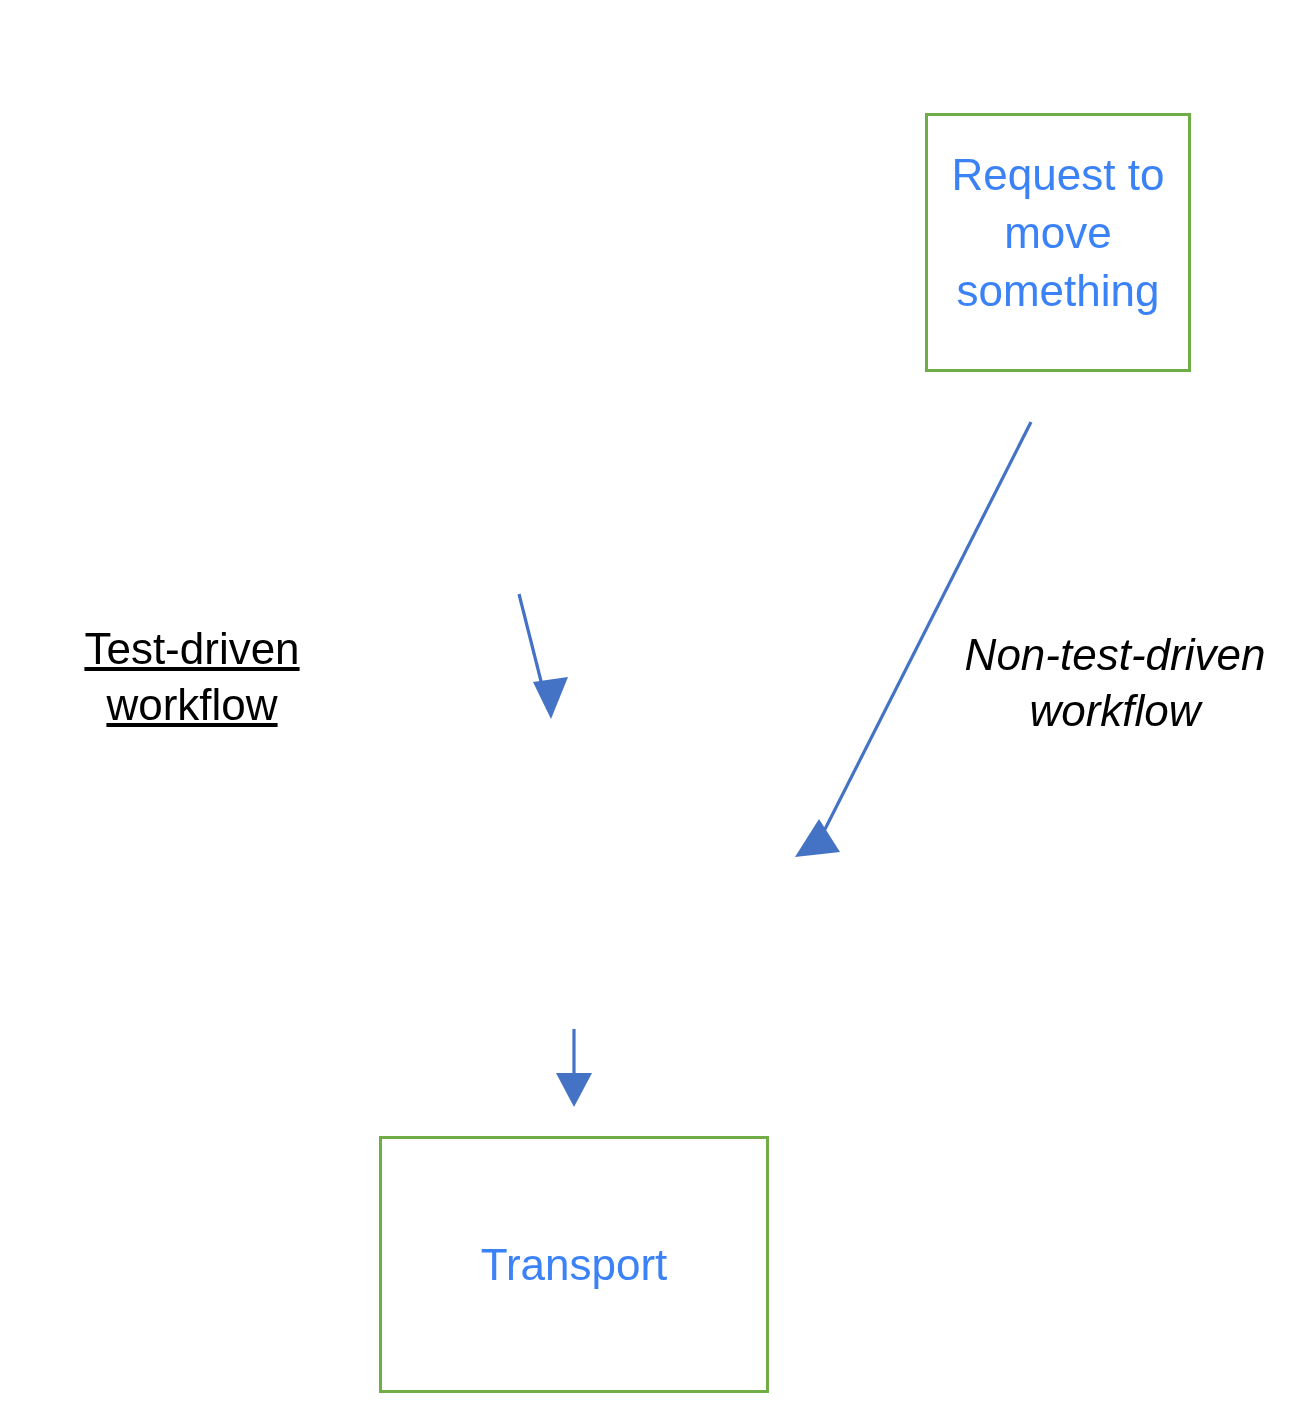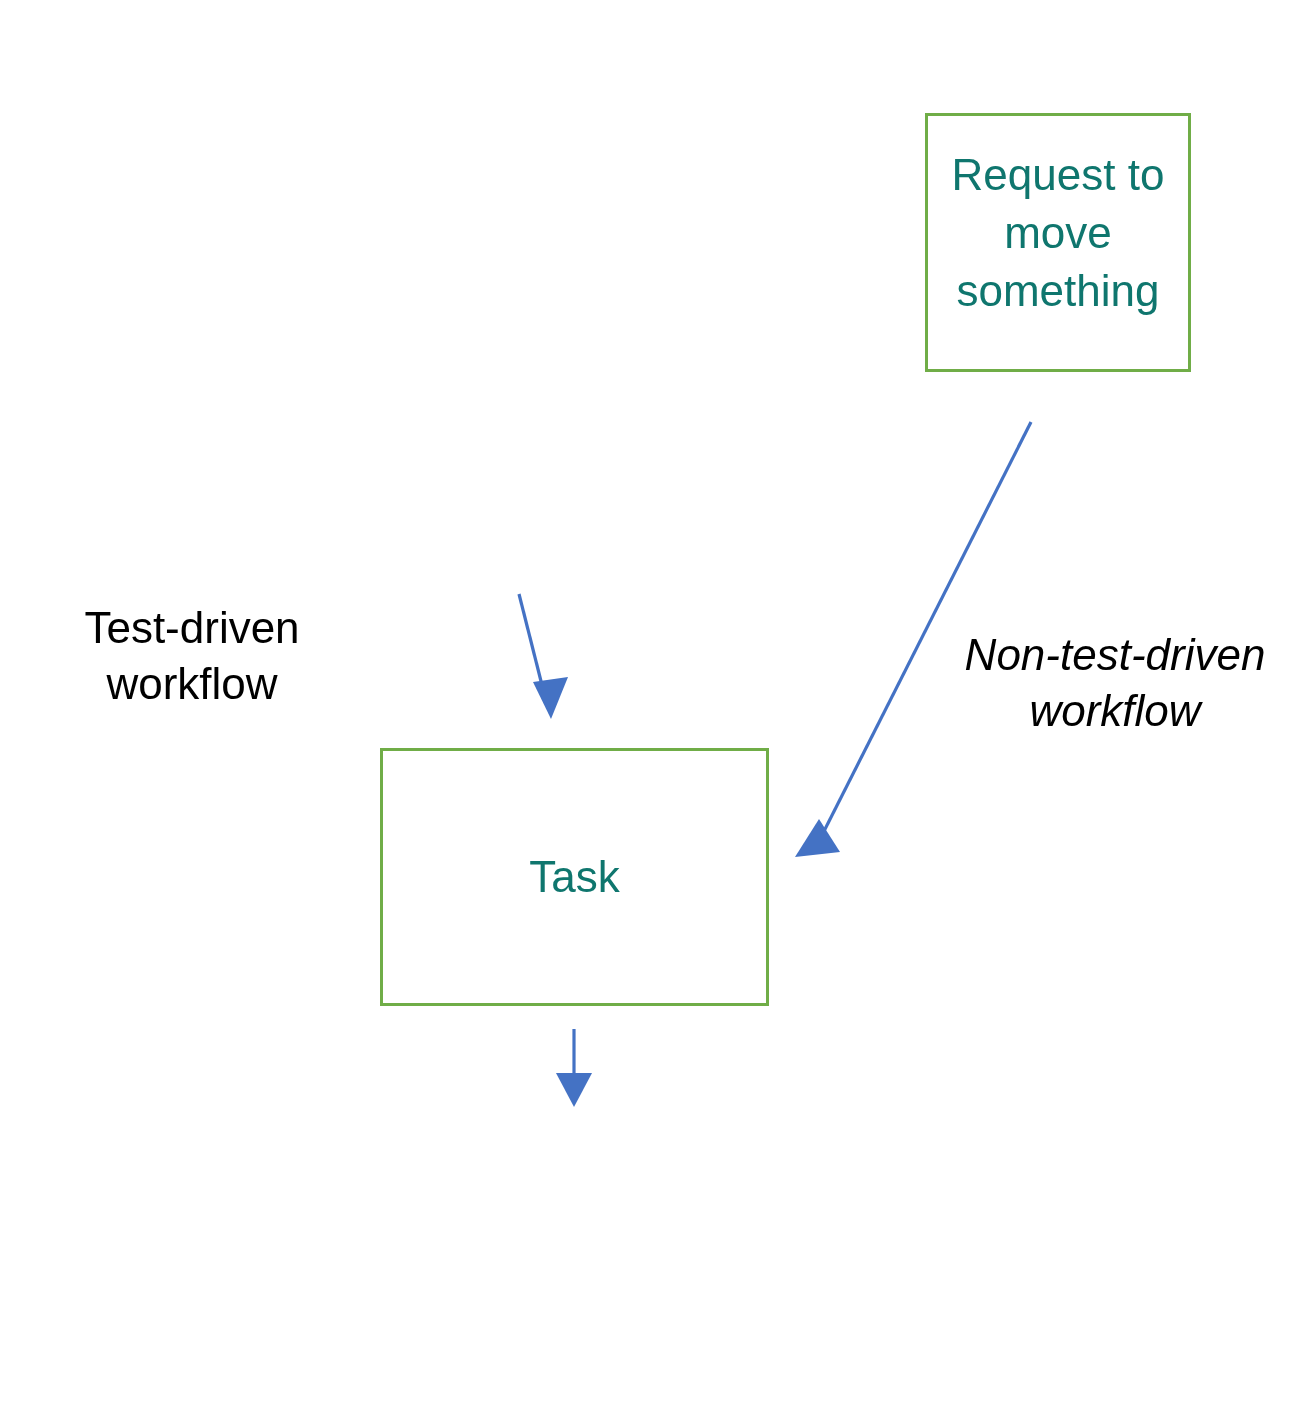--- a/index.html
+++ b/index.html
@@ -23,21 +23,21 @@
     background: #ffffff;
     border: 3px solid #70AD47;
     display: flex;
     align-items: center;
     justify-content: center;
   }
   .node-label {
     font-family: "Liberation Sans", sans-serif;
     font-size: 44px;
     line-height: 58px;
-    color: #0f766e;
+    color: #3b82f6;
     text-align: center;
     white-space: pre-line;
     padding: 0 6px;
   }
   
   #node-service-request { left: 283px; top: 313px;  width: 390px; height: 256px; }
   #node-request-move    { left: 925px; top: 113px;  width: 266px; height: 259px; }
   #node-task            { left: 380px; top: 748px;  width: 389px; height: 258px; }
   #node-transport       { left: 379px; top: 1136px; width: 390px; height: 257px; }
 
@@ -46,21 +46,21 @@
 
   .annotation {
     position: absolute;
     font-family: "Liberation Sans", sans-serif;
     font-size: 44px;
     line-height: 56px;
     color: #000000;
     text-align: center;
     white-space: pre-line;
   }
-  #annotation-test-driven     { left: 42px;  top: 600px; width: 300px; }
+  #annotation-test-driven     { left: 42px;  top: 621px; width: 300px; text-decoration: underline; }
   #annotation-non-test-driven { left: 940px; top: 627px; width: 350px; font-style: italic; }
 
   .arrow-layer {
     position: absolute;
     left: 0;
     top: 0;
     width: 1300px;
     height: 1428px;
     pointer-events: none;
   }
@@ -88,24 +88,24 @@
     </g>
   </svg>
 
 
   <div class="node" id="node-request-move">
     <div class="node-label">Request to
 move
 something</div>
   </div>
 
-  <div class="node" id="node-task">
-    <div class="node-label">Task</div>
+
+  <div class="node" id="node-transport">
+    <div class="node-label">Transport</div>
   </div>
-
 
   <div class="annotation" id="annotation-test-driven">Test-driven
 workflow</div>
 
   <div class="annotation" id="annotation-non-test-driven">Non-test-driven
 workflow</div>
 
 </div>
 
 </body></html>

